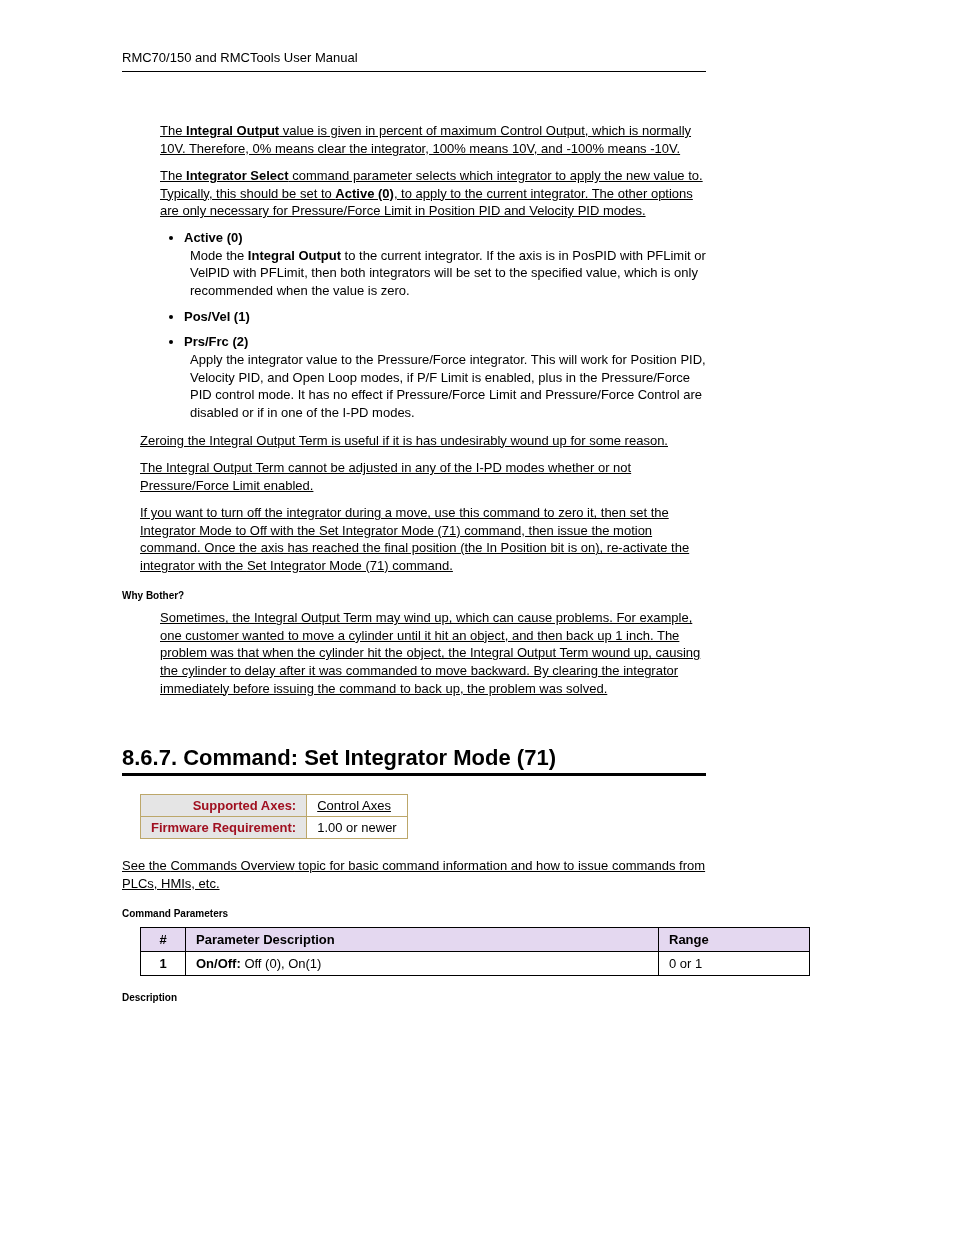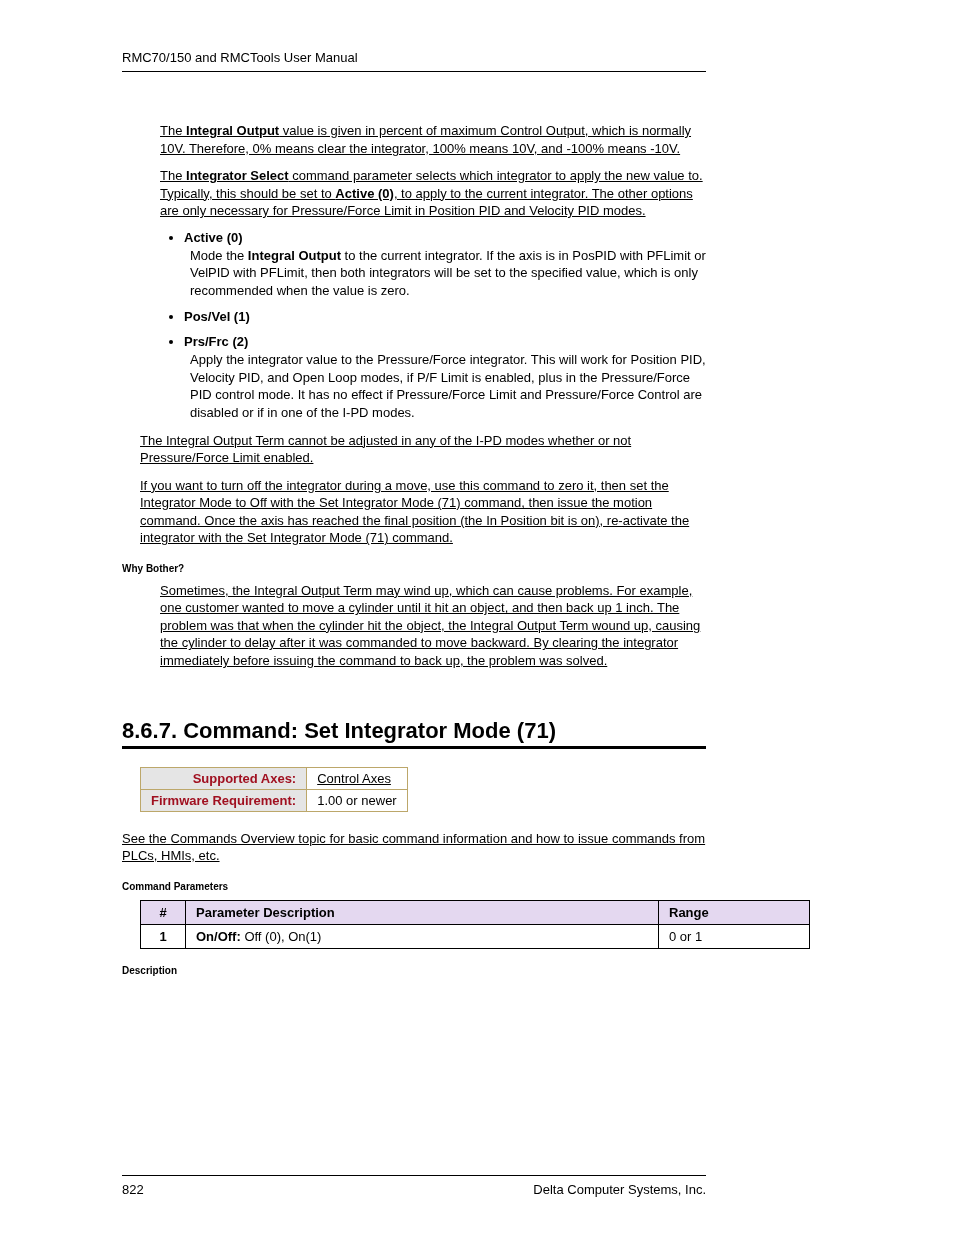--- a/index.html
+++ b/index.html
@@ -134,20 +134,21 @@
       </li>
       <li>
         <span class="bhead">Pos/Vel (1)</span>
       </li>
       <li>
         <span class="bhead">Prs/Frc (2)</span>
         <span class="bbody">Apply the integrator value to the Pressure/Force integrator. This will work for Position PID, Velocity PID, and Open Loop modes, if P/F Limit is enabled, plus in the Pressure/Force PID control mode. It has no effect if Pressure/Force Limit and Pressure/Force Control are disabled or if in one of the I-PD modes.</span>
       </li>
     </ul>
 
+    <p class="para" style="margin-left:-20px;">Zeroing the Integral Output Term is useful if it is has undesirably wound up for some reason.</p>
     <p class="para" style="margin-left:-20px;">The Integral Output Term cannot be adjusted in any of the I-PD modes whether or not Pressure/Force Limit enabled.</p>
     <p class="para" style="margin-left:-20px;">
       <span>If you want to turn off the integrator during a move, use this command to zero it, then set the Integrator Mode to Off with the </span><span class="underline">Set Integrator Mode (71)</span><span> command, then issue the motion command. Once the axis has reached the final position (the In Position bit is on), re-activate the integrator with the </span><span class="underline">Set Integrator Mode (71)</span><span> command.</span>
     </p>
   </div>
 
   <div class="subhead">Why Bother?</div>
   <div class="content">
     <p class="para">Sometimes, the Integral Output Term may wind up, which can cause problems. For example, one customer wanted to move a cylinder until it hit an object, and then back up 1 inch. The problem was that when the cylinder hit the object, the Integral Output Term wound up, causing the cylinder to delay after it was commanded to move backward. By clearing the integrator immediately before issuing the command to back up, the problem was solved.</p>
   </div>
@@ -184,17 +185,13 @@
     <tr>
       <td class="col-num"><b>1</b></td>
       <td><b>On/Off:</b><span> Off (0), On(1)</span></td>
       <td class="col-range">0 or 1</td>
     </tr>
   </tbody>
     </table>
 
   <div class="subhead">Description</div>
 
-  <div class="footer">
-    <span>822</span>
-    <span>Delta Computer Systems, Inc.</span>
-  </div>
 </div>
 
 </body></html>

